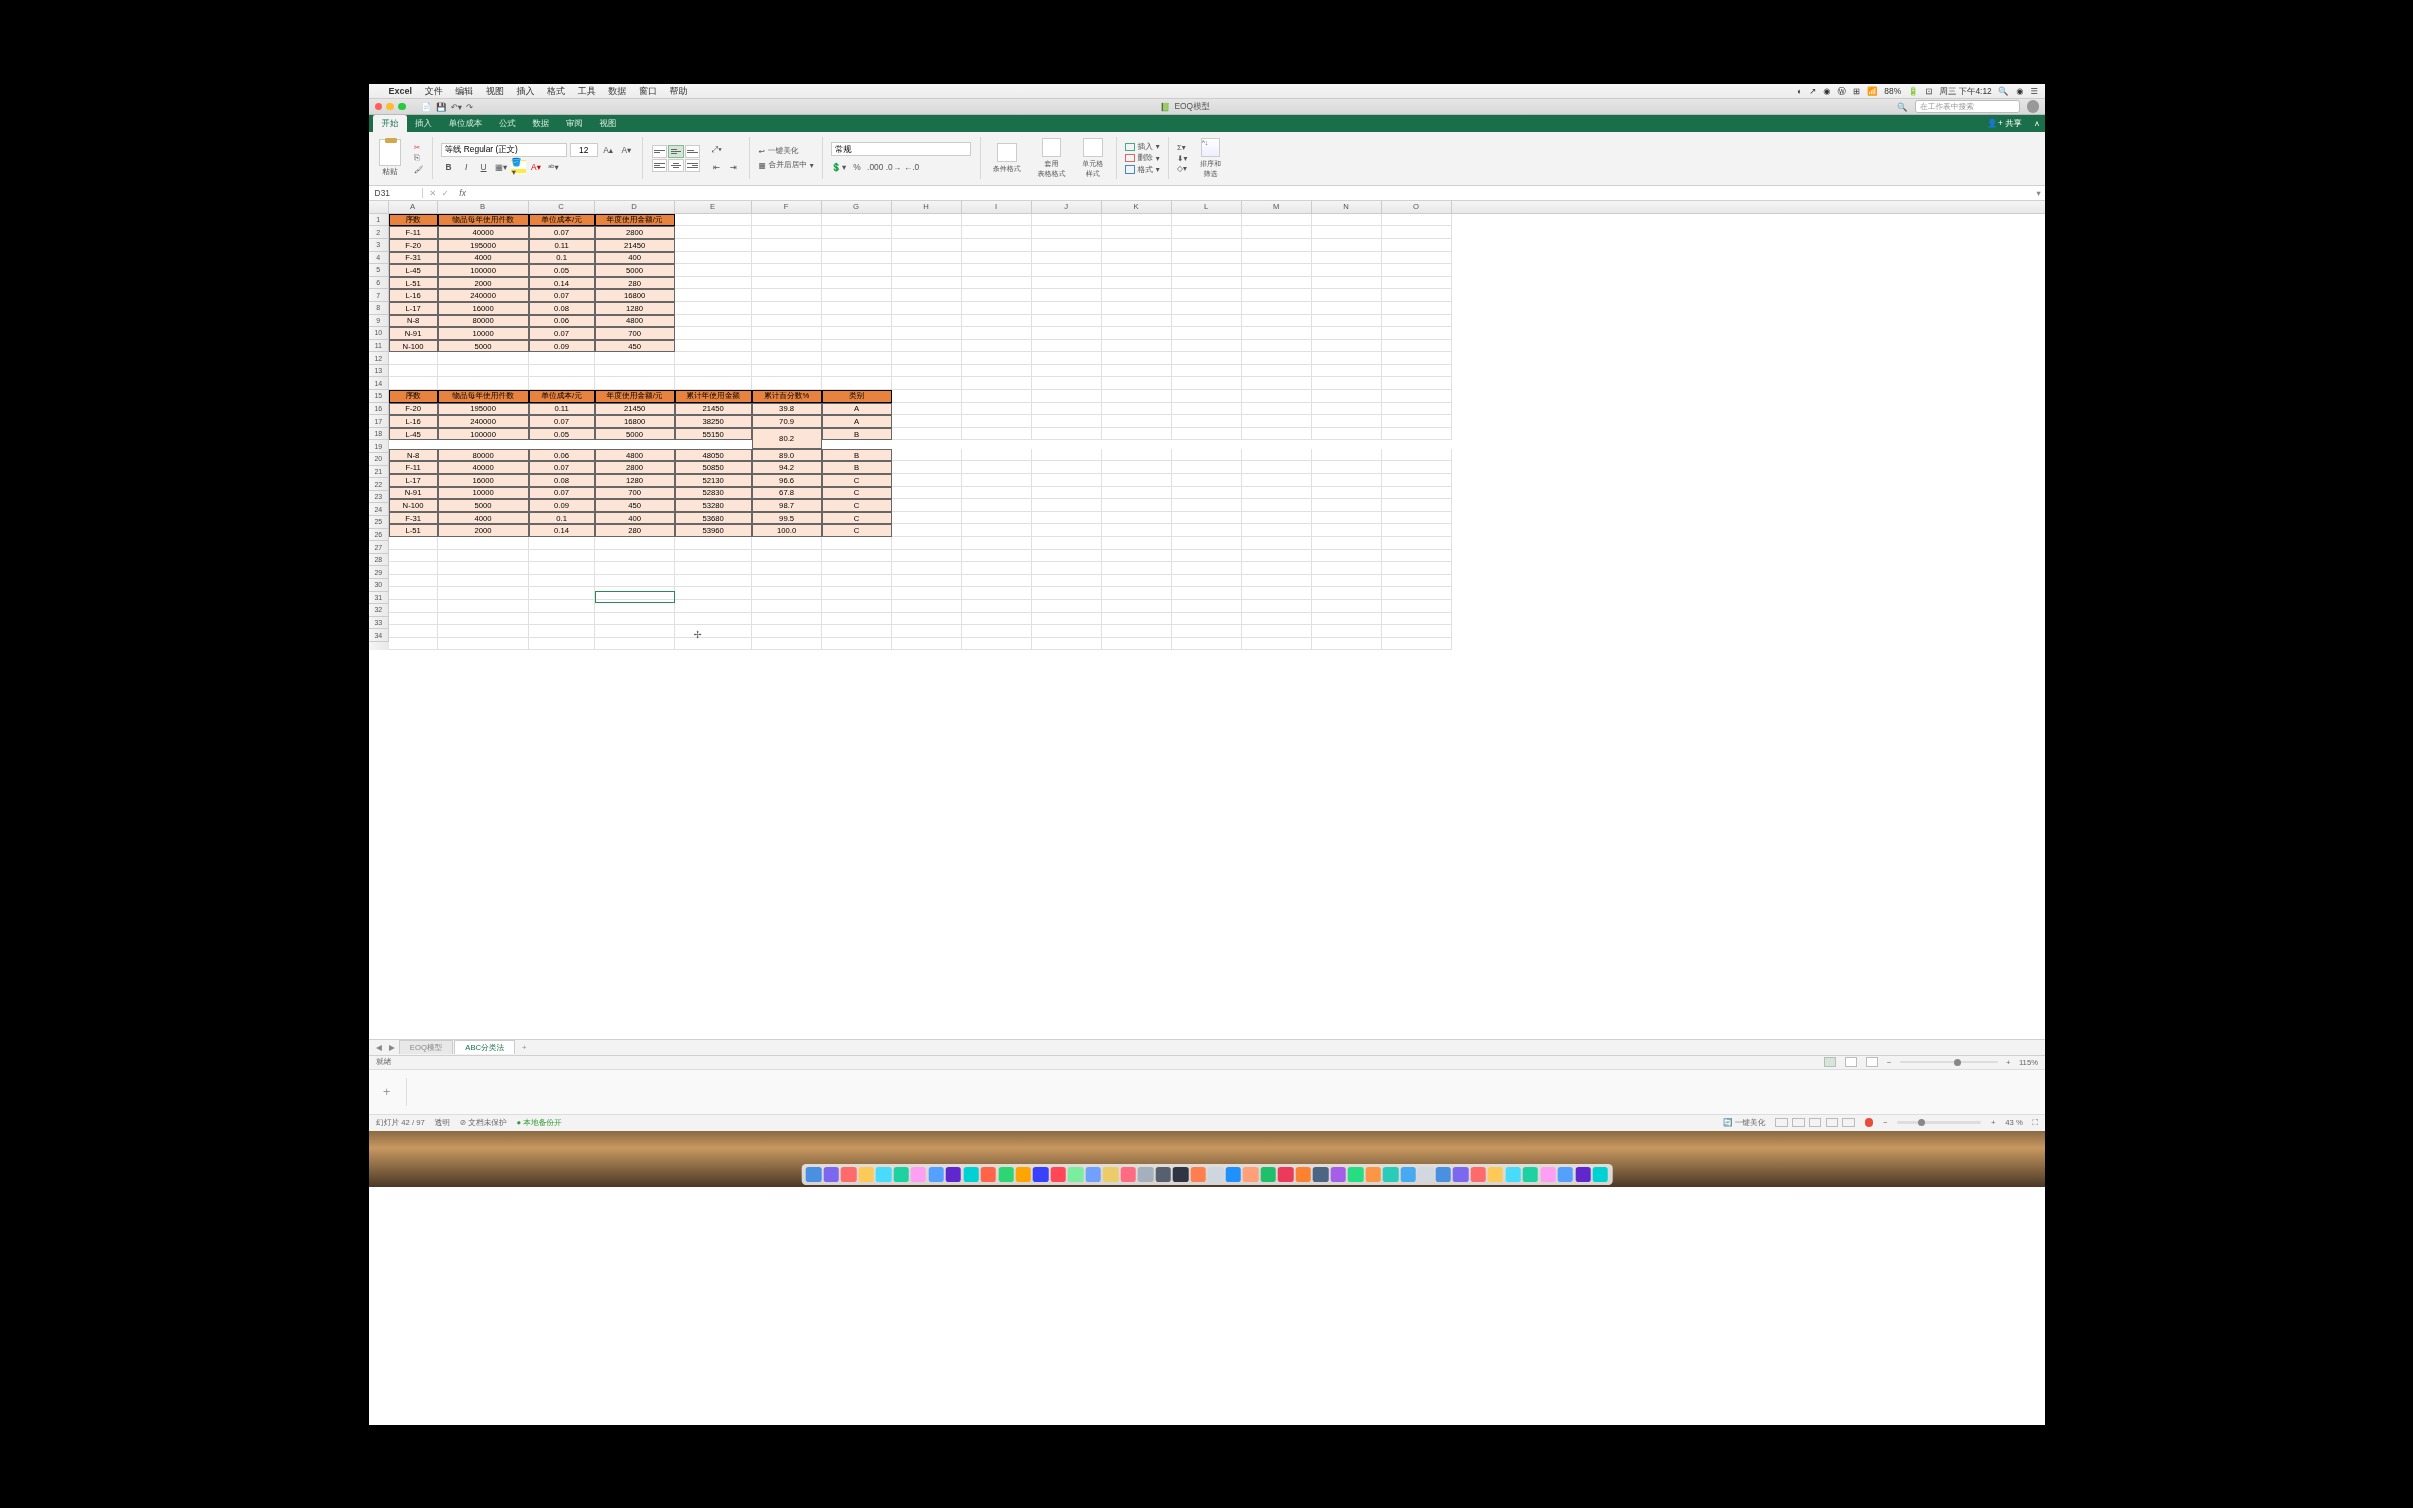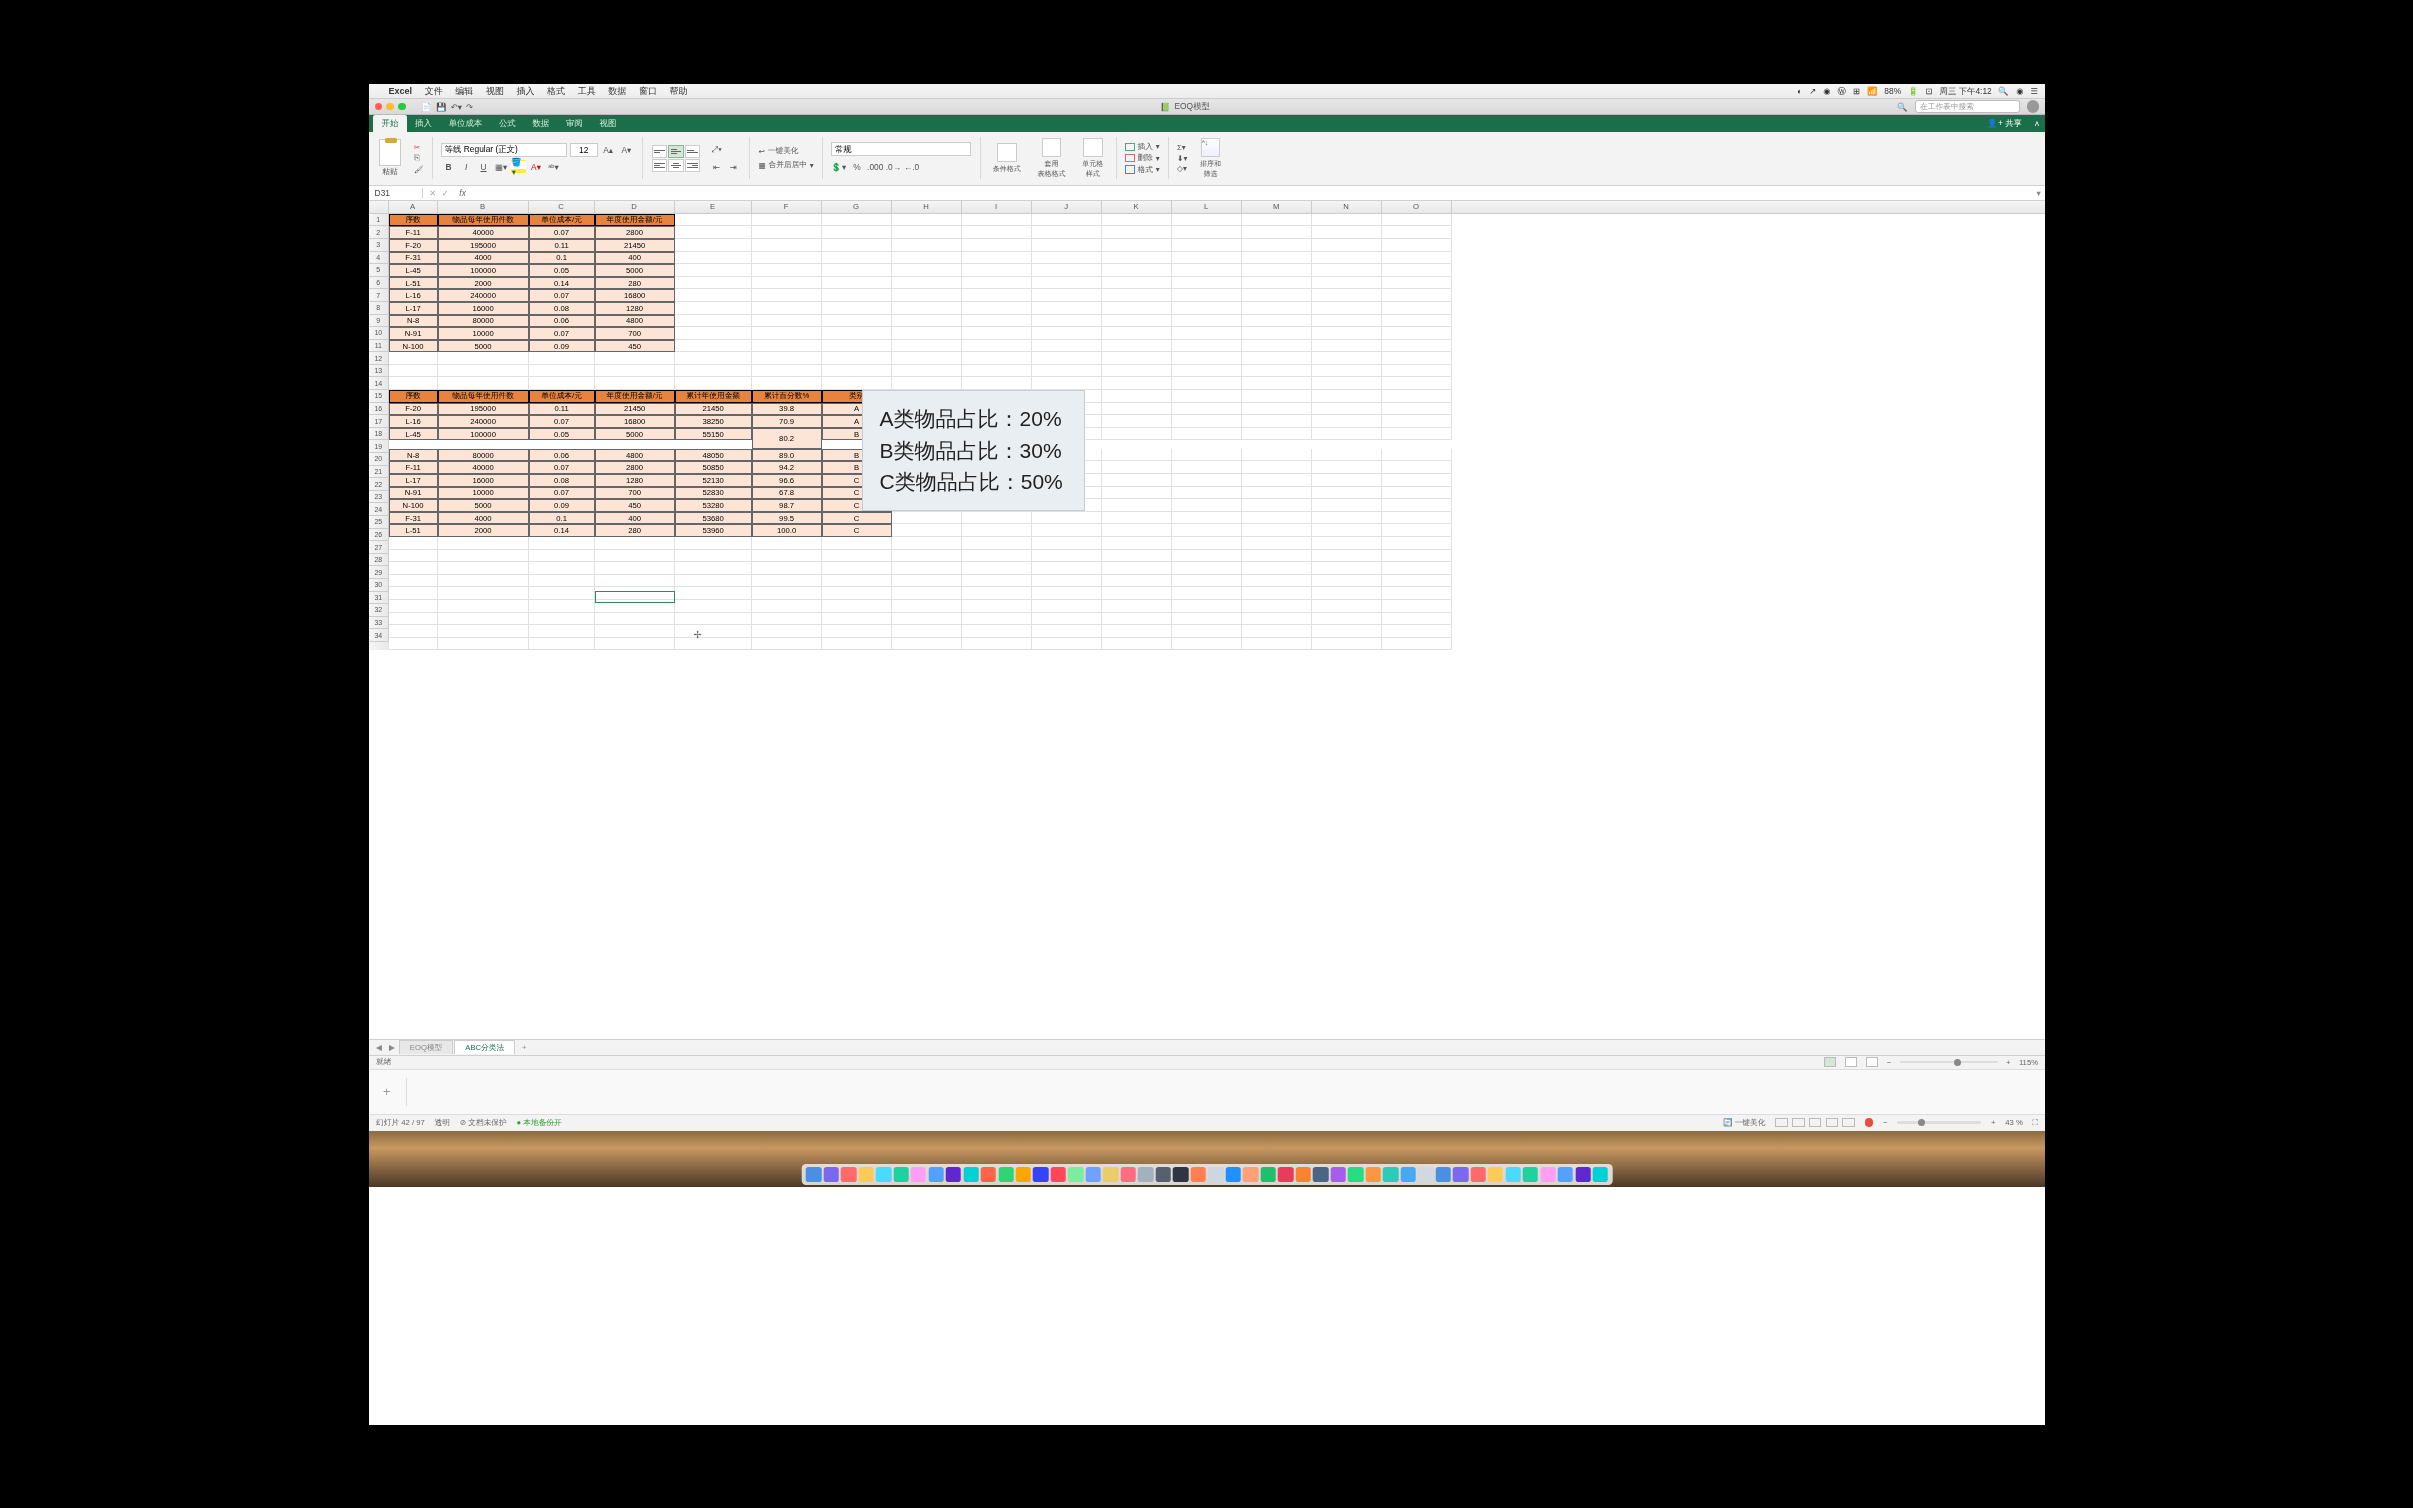--- a/index.html
+++ b/index.html
@@ -953,25 +953,20 @@
               <div class="cell" style="width: 70px; height: 12.6px;"></div>
               <div class="cell" style="width: 70px; height: 12.6px;"></div>
               <div class="cell" style="width: 70px; height: 12.6px;"></div>
               <div class="cell" style="width: 70px; height: 12.6px;"></div>
               <div class="cell" style="width: 70px; height: 12.6px;"></div>
               <div class="cell" style="width: 70px; height: 12.6px;"></div>
               <div class="cell" style="width: 70px; height: 12.6px;"></div>
               <div class="cell" style="width: 70px; height: 12.6px;"></div>
               <div class="cell" style="width: 70px; height: 12.6px;"></div>
             </div>
-            <div class="callout" style="left:473px;top:176px;width:223px;">
-            <div>A类物品占比：20%</div>
-            <div>B类物品占比：30%</div>
-            <div>C类物品占比：50%</div>
-          </div>
             <div class="selected-cell" id="sel" style="left: 206px; top: 377px; width: 80px; height: 12.6px;"></div>
             <div class="cursor-plus" id="curplus" style="left: 305px; top: 415px;">✢</div>
           </div>
       </div>
     </div>
 
     <div class="sheet-tabs">
       <span class="nav">◀</span>
       <span class="nav">▶</span>
       <div class="st inactive">EOQ模型</div>

